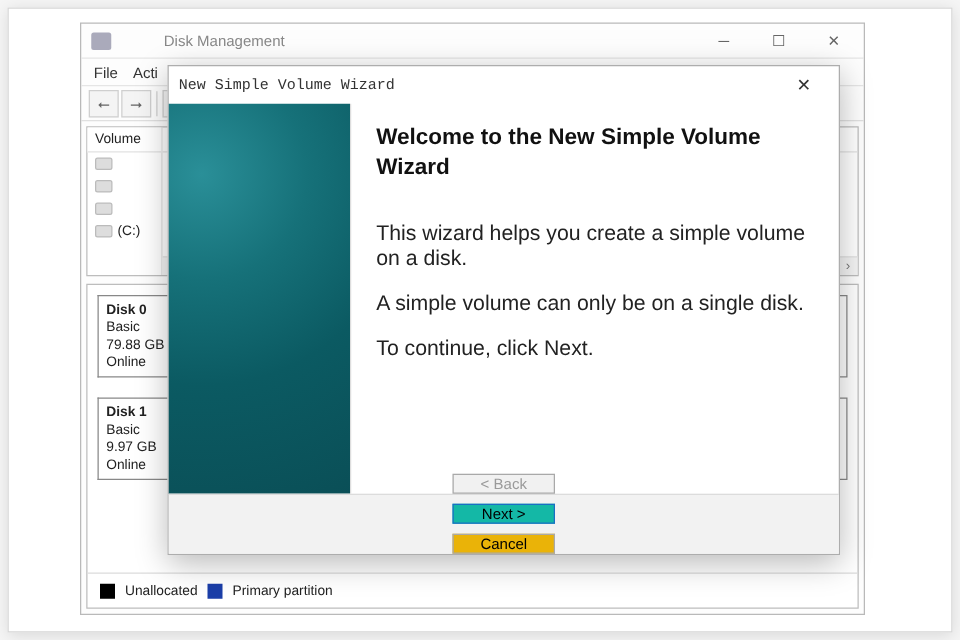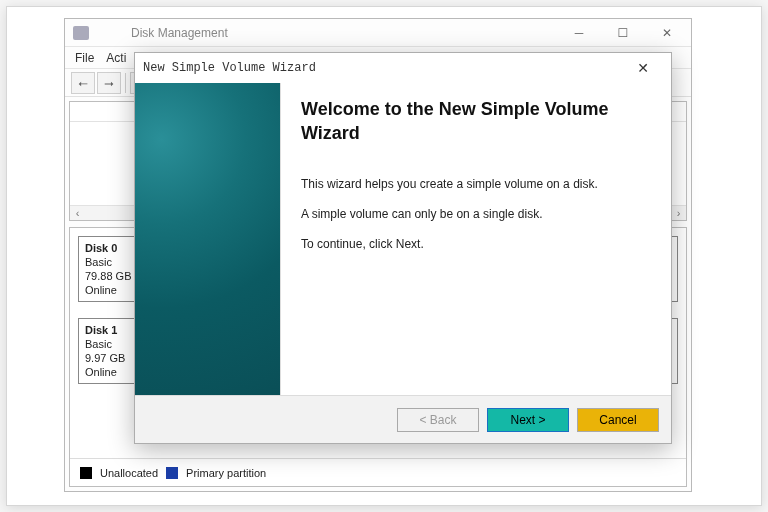--- a/index.html
+++ b/index.html
@@ -83,22 +83,22 @@
   .wiz-title{ flex:1; font-size:12px; color:#333;font-family:Liberation Mono, monospace;}
   .wiz-close{ width:40px; height:26px; display:flex; align-items:center; justify-content:center; font-size:14px; color:#333;}
   .wiz-body{ flex:1; display:flex;}
   .wiz-banner{
     width:146px;
     background: radial-gradient(circle at 18% 18%, #2a8f98 0%, #167179 30%, #0b5a62 60%, #0a4f57 100%);
     border-right:1px solid #ddd;
   }
   .wiz-content{ flex:1; padding:14px 20px 8px 20px; }
   .wiz-h1{ font-size:18px; font-weight:700; color:#111; line-height:24px; margin:0 0 32px 0; max-width:320px;}
-  .wiz-p{ font-size:12px; margin:0 0 16px 0; color:#222;}
-  .wiz-footer{ height:48px; border-top:1px solid #dcdcdc; background:#f2f2f2; display:flex; align-items:center; justify-content:flex-end; gap:8px; padding:0 12px;}
+  .wiz-p{ font-size:17px; margin:0 0 16px 0; color:#222;}
+  .wiz-footer{ height:48px; border-top:1px solid #dcdcdc; background:#f2f2f2; display:flex; align-items:center; justify-content:flex-end; gap:8px; padding:0 12px;flex-direction:column;}
   .btn { min-width:82px; height:24px; border:1px solid #a9a9a9; background:#eab308; font-size:12px; padding:0 10px; display:flex; align-items:center; justify-content:center; cursor:default;}
   .btn[disabled]{ color:#9a9a9a; background:#f1f1f1;}
   .btn.default{ border-color:#1a6fc4; background:#14b8a6;}
 </style>
 </head>
 <body>
 
 <div class="shadow-frame"></div>
 
 <div class="dm">
@@ -116,20 +116,39 @@
   <div class="dm-toolbar">
     <div class="tbbtn">⭠</div>
     <div class="tbbtn">⭢</div>
     <div class="tbsep"></div>
     <div class="tbbtn">▦</div>
   </div>
 
   <div class="dm-body">
 
     <div class="volumes">
+      <div class="volumes-left">
+        <div class="vh">Volume</div>
+        <div class="vol-row">
+            <span class="vol-icon"></span>
+            <span></span>
+          </div>
+        <div class="vol-row">
+            <span class="vol-icon"></span>
+            <span></span>
+          </div>
+        <div class="vol-row">
+            <span class="vol-icon"></span>
+            <span></span>
+          </div>
+        <div class="vol-row">
+            <span class="vol-icon"></span>
+            <span>(C:)</span>
+          </div>
+      </div>
       <div class="volumes-right">
         <div class="vr-header">
           <div class="col" style="width:48px">Spa...</div>
           <div class="col">% Fr</div>
         </div>
         <div class="vr-rows">
           <div class="vr-row">
               <div class="col" style="width:48px">MB</div>
               <div class="col">100</div>
             </div>

